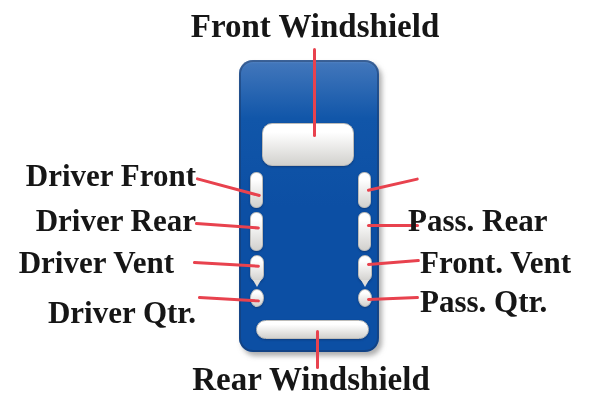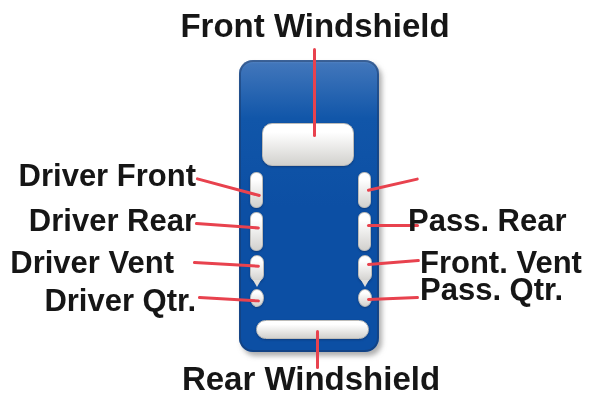--- a/index.html
+++ b/index.html
@@ -13,21 +13,21 @@
     --glass-top: #ffffff;
     --glass-bottom: #d2d1ce;
   }
   html, body { margin: 0; padding: 0; }
   .stage {
     position: relative;
     width: 600px;
     height: 411px;
     background: var(--background);
     overflow: hidden;
-    font-family: Liberation Sans, sans-serif;
+    font-family: Liberation Serif, serif;
     border-radius: 23px;
   }
 
   
   .car {
     position: absolute;
     left: 239px; top: 60px;
     width: 140px; height: 292px;
     border-radius: 14px;
     background: linear-gradient(180deg,
@@ -128,21 +128,21 @@
   <div class="cline" style="left:367px; top:189px; width:53px; transform:rotate(-12.8deg);"></div>
   <div class="cline" style="left:367px; top:224px; width:52px;"></div>
   <div class="cline" style="left:367px; top:263px; width:53px; transform:rotate(-4.4deg);"></div>
   <div class="cline" style="left:367px; top:298px; width:52px; transform:rotate(-2.2deg);"></div>
 
   <div class="lbl lbl-big" style="left:115px; top:9px;">Front Windshield</div>
 
   <div class="lbl lbl-left" style="right:404px; top:205px;">Driver Rear</div>
   <div class="lbl lbl-left" style="right:404px; top:160px;">Driver Front</div>
   <div class="lbl lbl-left" style="right:426px; top:247px;">Driver Vent</div>
-  <div class="lbl lbl-left" style="right:404px; top:285px;">Driver Qtr.</div>
+  <div class="lbl lbl-left" style="right:404px; top:297px;">Driver Qtr.</div>
 
   <div class="lbl lbl-right" style="left:408px; top:205px;">Pass. Rear</div>
   <div class="lbl lbl-right" style="left:420px; top:247px;">Front. Vent</div>
-  <div class="lbl lbl-right" style="left:420px; top:274px;">Pass. Qtr.</div>
+  <div class="lbl lbl-right" style="left:420px; top:286px;">Pass. Qtr.</div>
 
   <div class="lbl lbl-big" style="left:111px; top:362px;text-align:center;">Rear Windshield</div>
 
 </div>
 
 </body></html>

